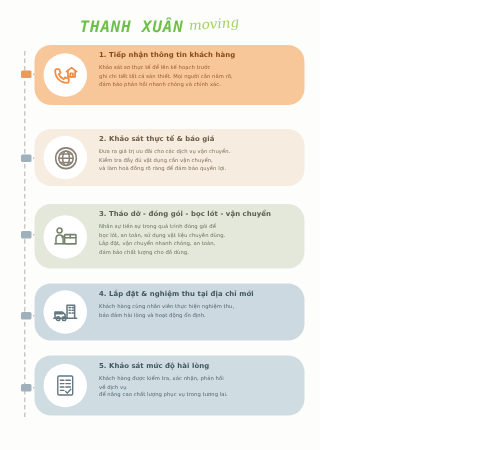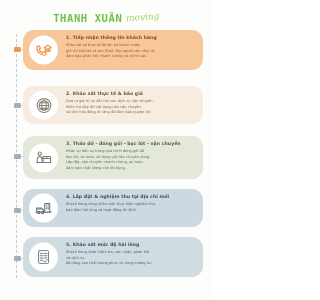--- a/index.html
+++ b/index.html
@@ -27,20 +27,21 @@
     justify-content:center;
     gap:4px;
   }
   .brand-main{
     font-family:"DejaVu Sans Mono","Liberation Mono",monospace;
     font-weight:bold;
     font-size:10.5px;
     letter-spacing:0.6px;
     color:#6fc04a;
     line-height:1;
+    font-style:italic;
   }
   .brand-script{
     font-family:"DejaVu Serif","Liberation Serif",serif;
     font-style:italic;
     font-size:9px;
     color:#9fd45f;
     line-height:1;
     transform:rotate(-4deg);
     margin-bottom:2px;
   }

